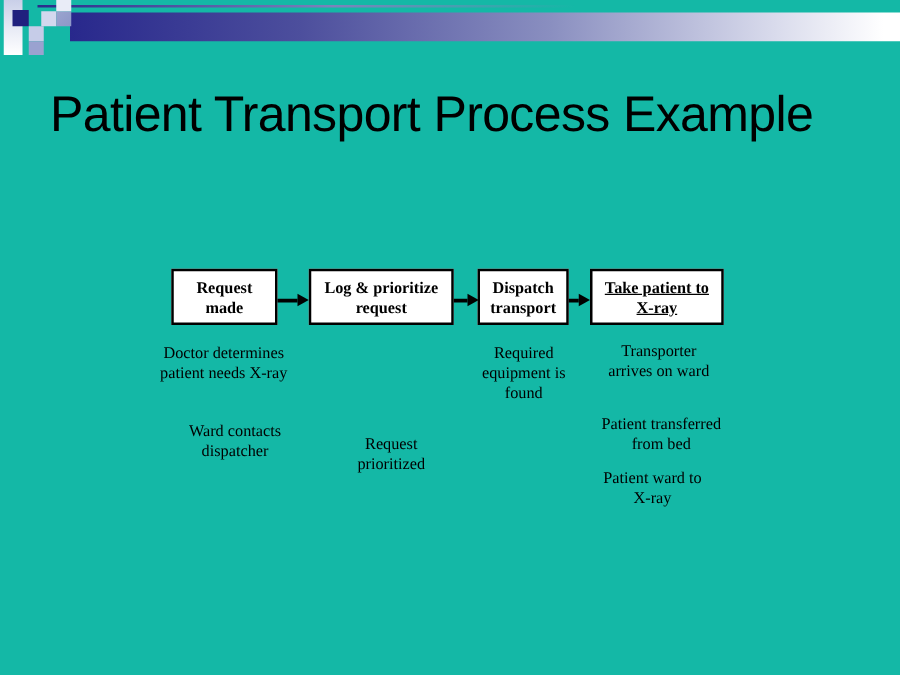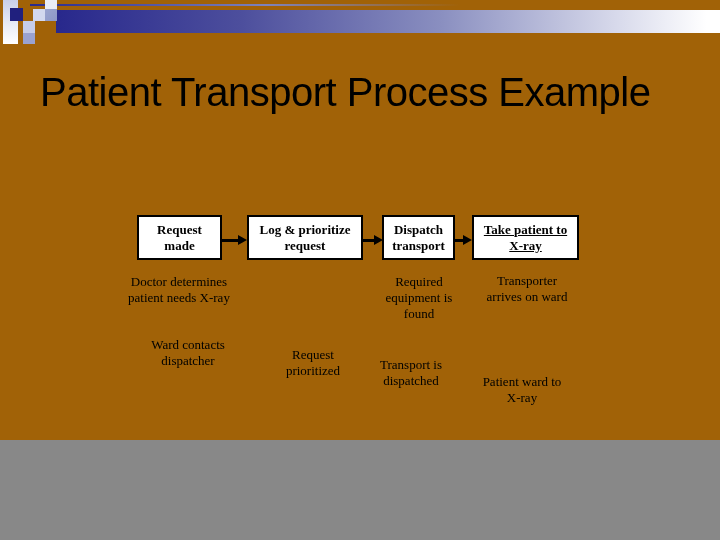--- a/index.html
+++ b/index.html
@@ -1,17 +1,17 @@
 <!DOCTYPE html>
 <html><head>
 <meta charset="utf-8">
 <style>
   html,body{margin:0;padding:0;background:#888;}
   .slide{
-    position:relative;width:720px;height:440px;background:#a16207;
+    position:relative;width:720px;height:540px;background:#14b8a6;
     overflow:hidden;font-family:"Liberation Serif", serif;
   }
   
   .accent-line{
     position:absolute;left:30px;top:4px;width:430px;height:2px;
     background:linear-gradient(90deg,#2a2a8c 0%,#7d82bb 55%,rgba(255,255,255,0) 100%);
   }
   .main-bar{
     position:absolute;left:56px;top:10px;width:664px;height:23px;
     background:linear-gradient(90deg,#28288c 0%,#4d4f9d 28%,#8a8fc0 58%,#d9dbec 85%,#ffffff 98%);
@@ -101,18 +101,18 @@
 patient needs X-ray</div>
   <div class="note n3">Required
 equipment is
 found</div>
   <div class="note n4">Transporter
 arrives on ward</div>
   <div class="note n5">Ward contacts
 dispatcher</div>
   <div class="note n6">Request
 prioritized</div>
-  <div class="note n7">Transport is
-dispatched</div>
+  <div class="note n8">Patient transferred
+from bed</div>
   <div class="note n9">Patient ward to
 X-ray</div>
 
 </div>
 
 </body></html>

